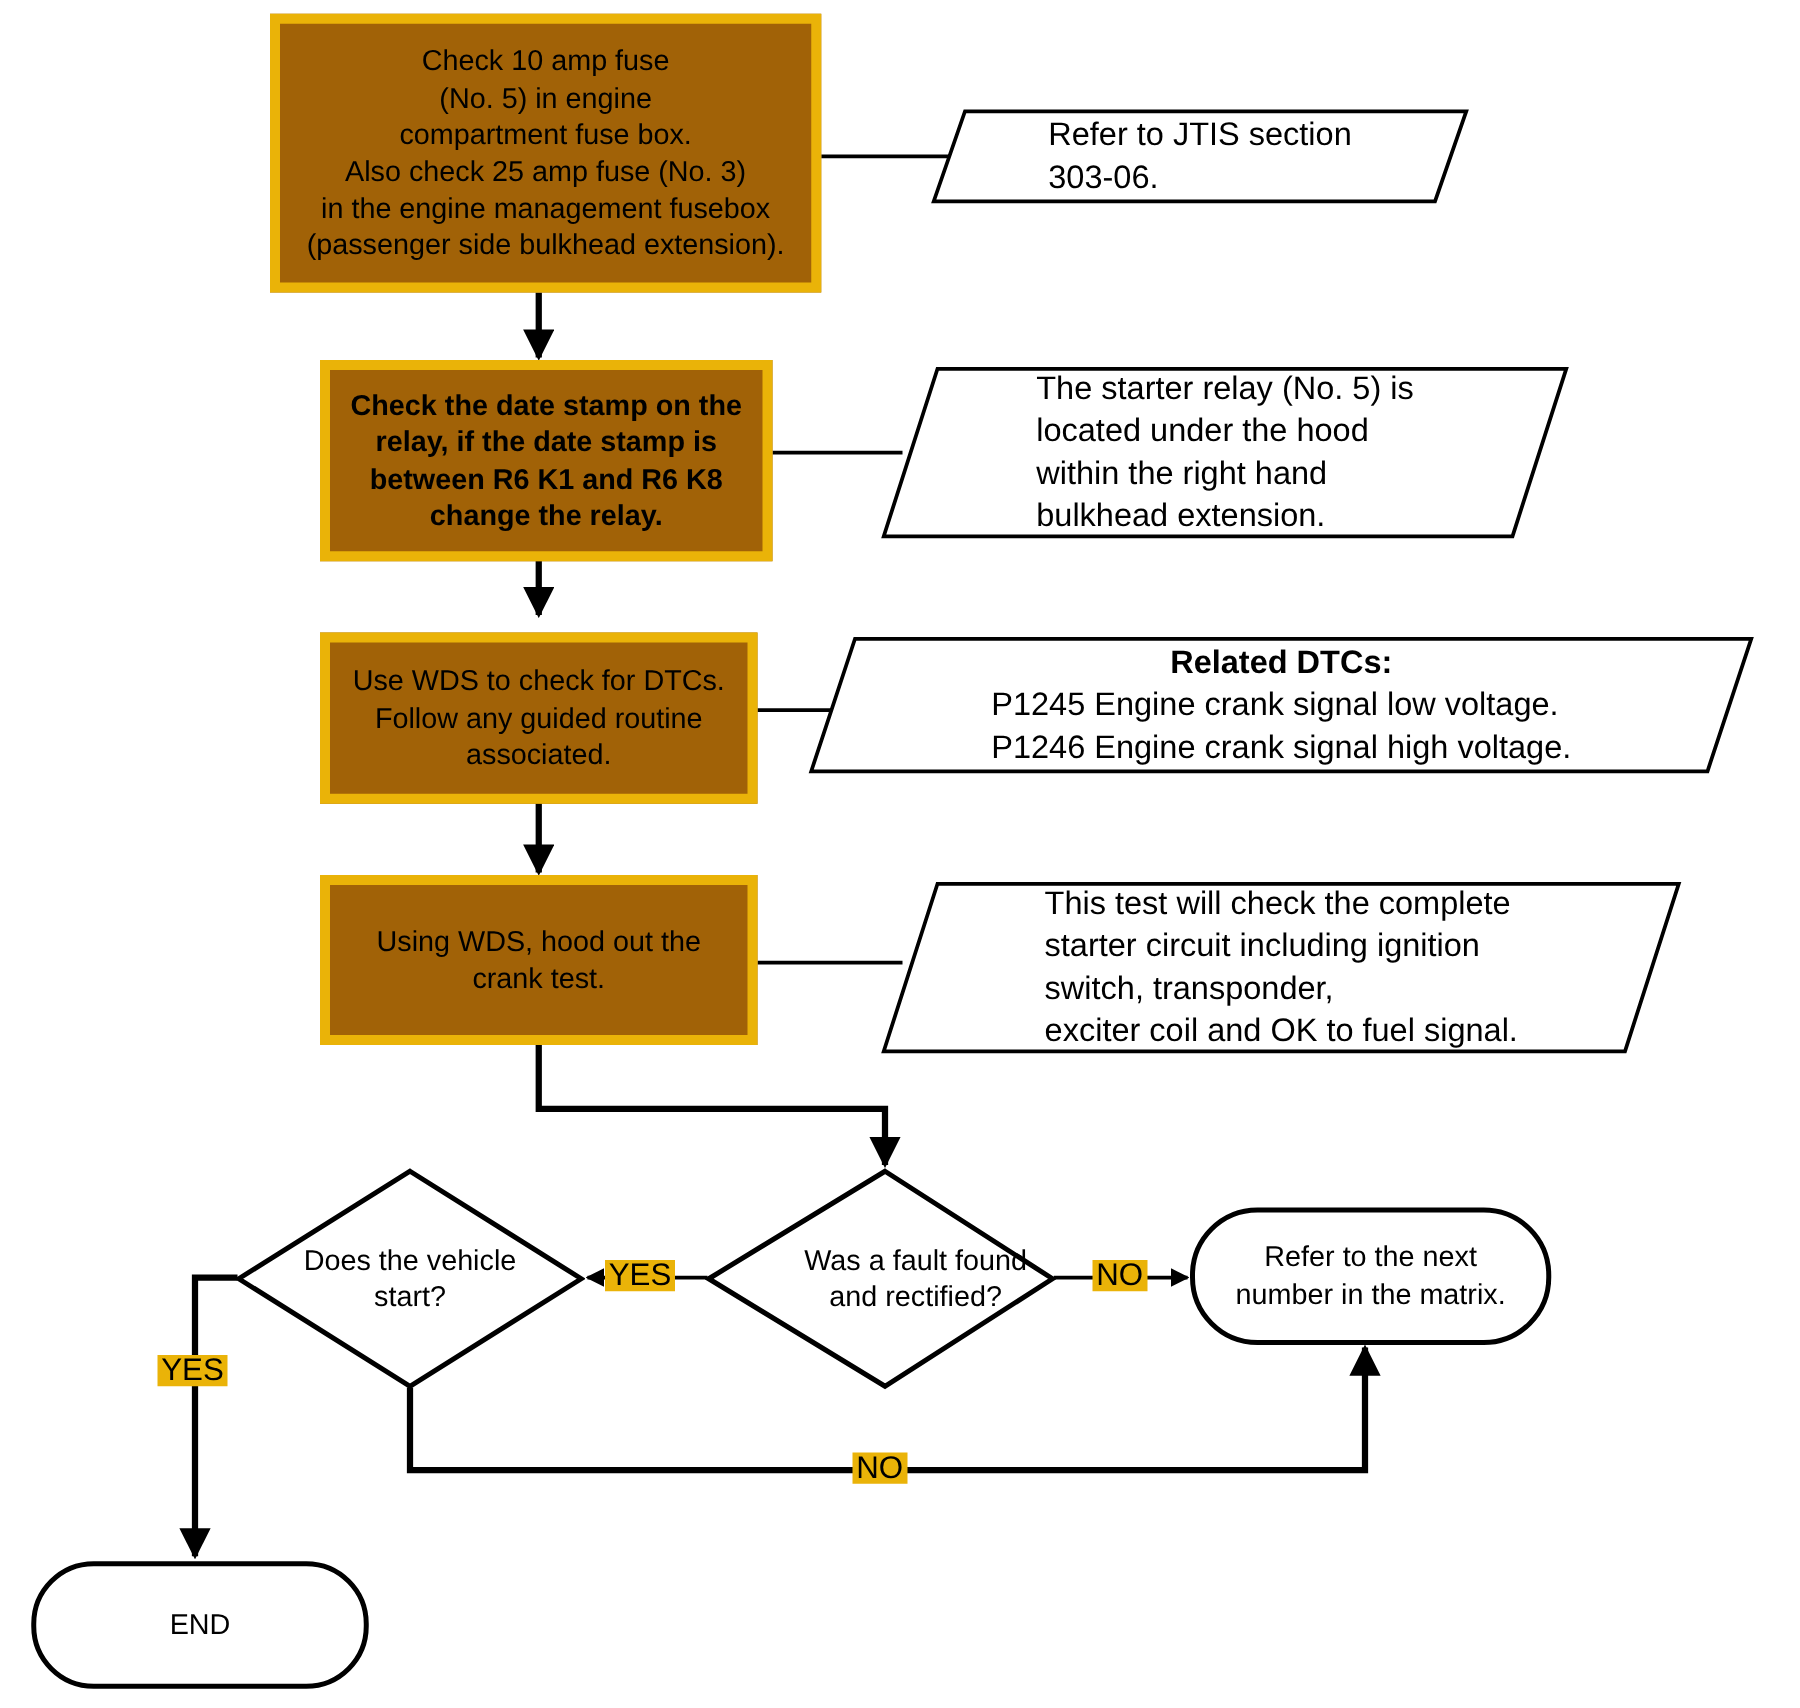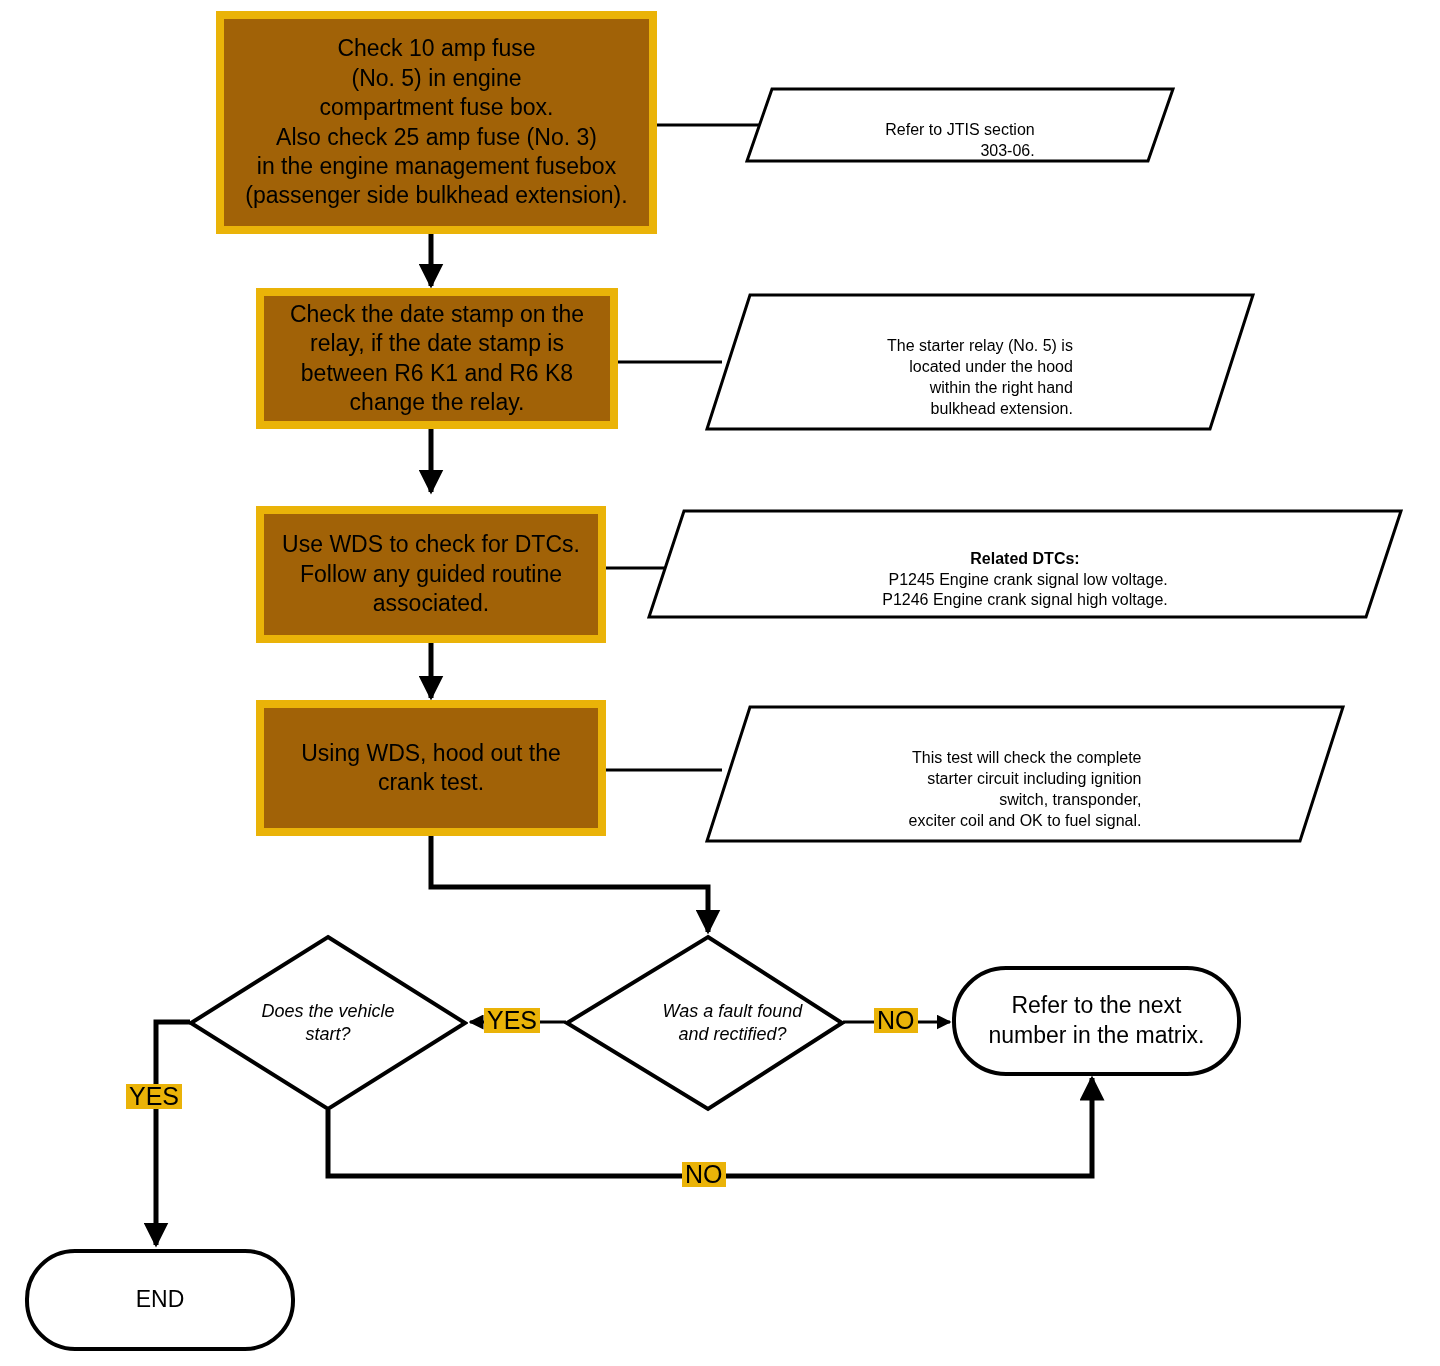--- a/index.html
+++ b/index.html
@@ -47,28 +47,28 @@
     position: absolute;
   }
   .note-wrap svg {
     position: absolute;
     left: 0;
     top: 0;
   }
   .note-txt {
     position: absolute;
     left: 0;
-    top: 16px;
+    top: 0;
     width: 100%;
     height: 100%;
     display: flex;
     align-items: center;
     justify-content: center;
-    text-align: right;
-    font-size: 16px;
+    text-align: left;
+    font-size: 26px;
     line-height: 1.3;
     white-space: pre-line;
   }
   .note-title {
     font-weight: bold;
   }
   .diamond-wrap {
     position: absolute;
   }
   .diamond-wrap svg {
@@ -79,24 +79,23 @@
   .diamond-txt {
     position: absolute;
     left: 0;
     top: 0;
     width: 100%;
     height: 100%;
     display: flex;
     align-items: center;
     justify-content: center;
     text-align: center;
-    font-size: 18px;
+    font-size: 23px;
     line-height: 1.28;
     white-space: pre-line;
-    font-style: italic;
   }
   .term-wrap {
     position: absolute;
   }
   .term-wrap svg {
     position: absolute;
     left: 0;
     top: 0;
   }
   .term-txt {
@@ -160,21 +159,21 @@
 
   <div class="node process" style="left:216px; top:11px; width:441px; height:223px;">
     <div class="txt">Check 10 amp fuse
 (No. 5) in engine
 compartment fuse box.
 Also check 25 amp fuse (No. 3)
 in the engine management fusebox
 (passenger side bulkhead extension).</div>
   </div>
 
-  <div class="node process" style="left:256px; top:288px; width:362px; height:141px;">
+  <div class="node process" style="left:256px; top:288px; width:362px; height:161px;font-weight:bold;">
     <div class="txt">Check the date stamp on the
 relay, if the date stamp is
 between R6 K1 and R6 K8
 change the relay.</div>
   </div>
 
   <div class="node process" style="left:256px; top:506px; width:350px; height:137px;">
     <div class="txt">Use WDS to check for DTCs.
 Follow any guided routine
 associated.</div>

